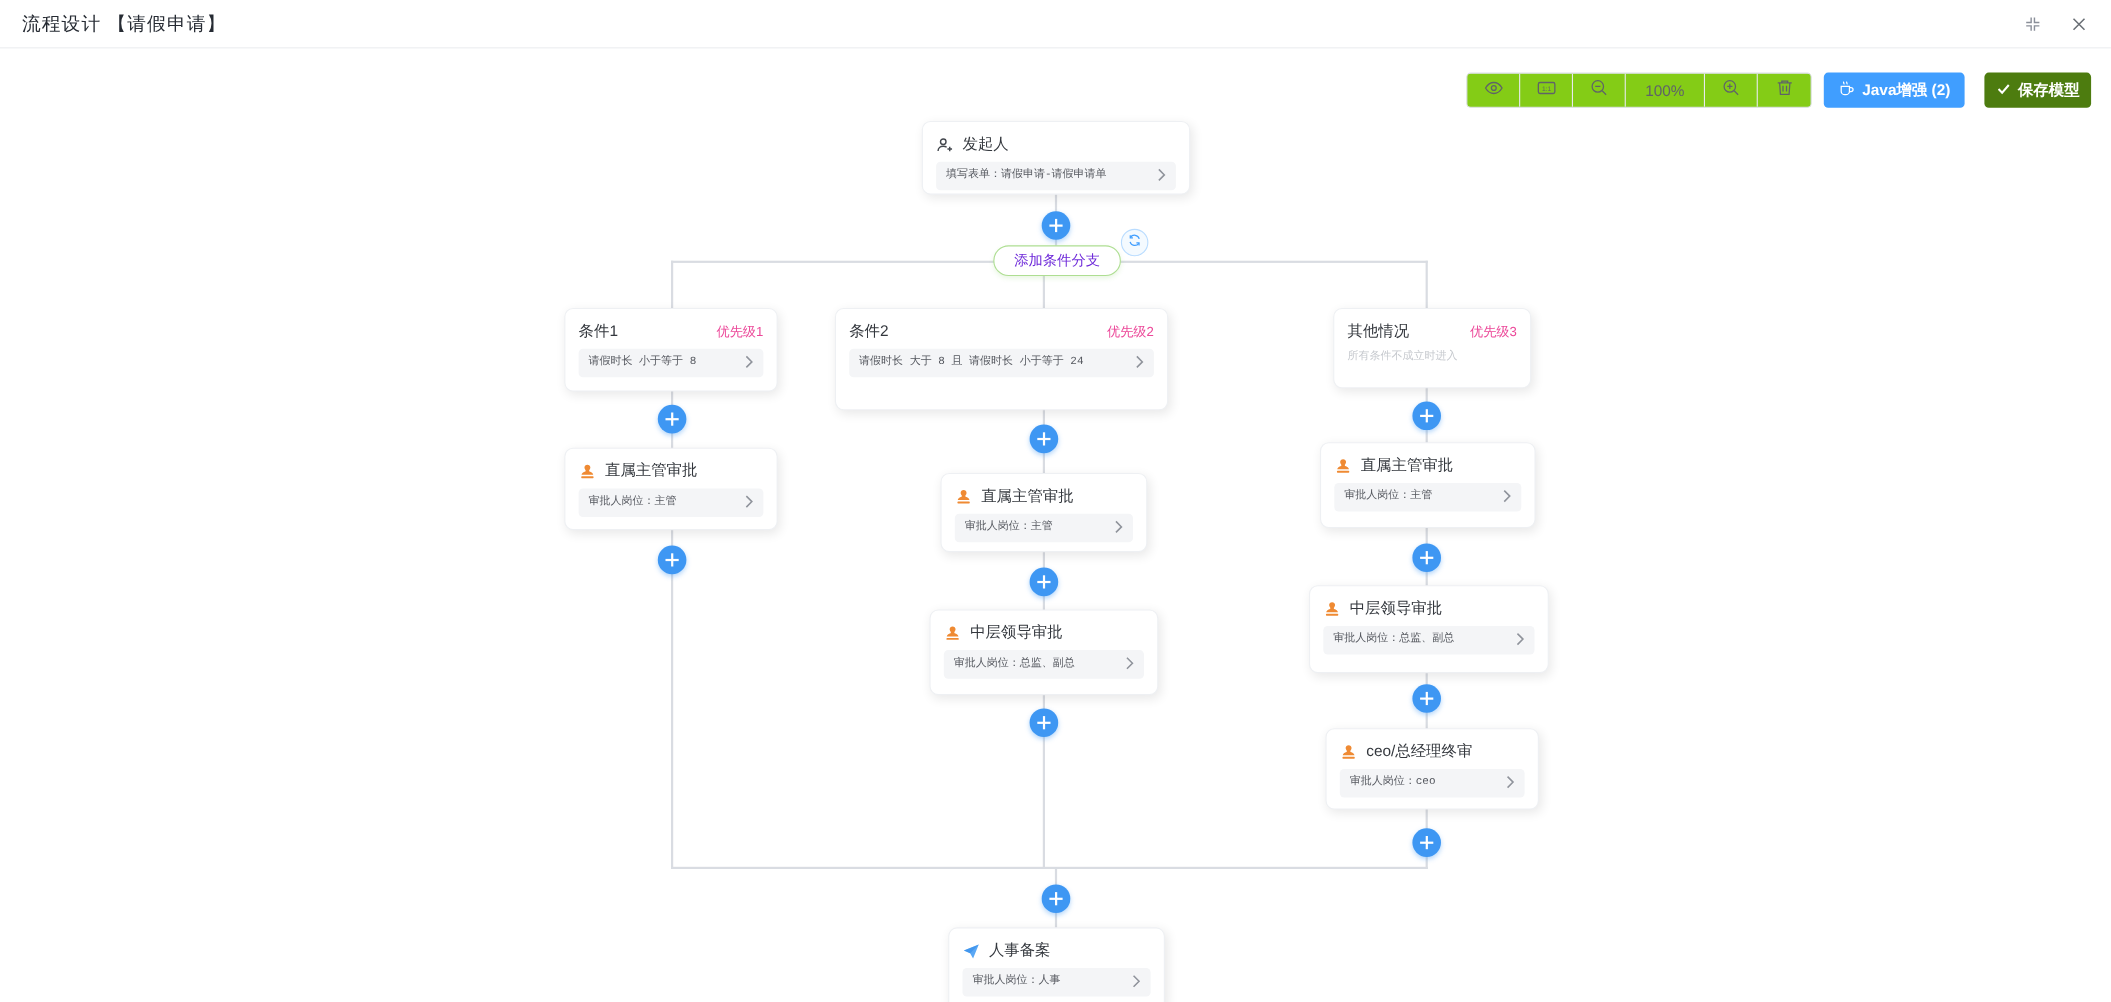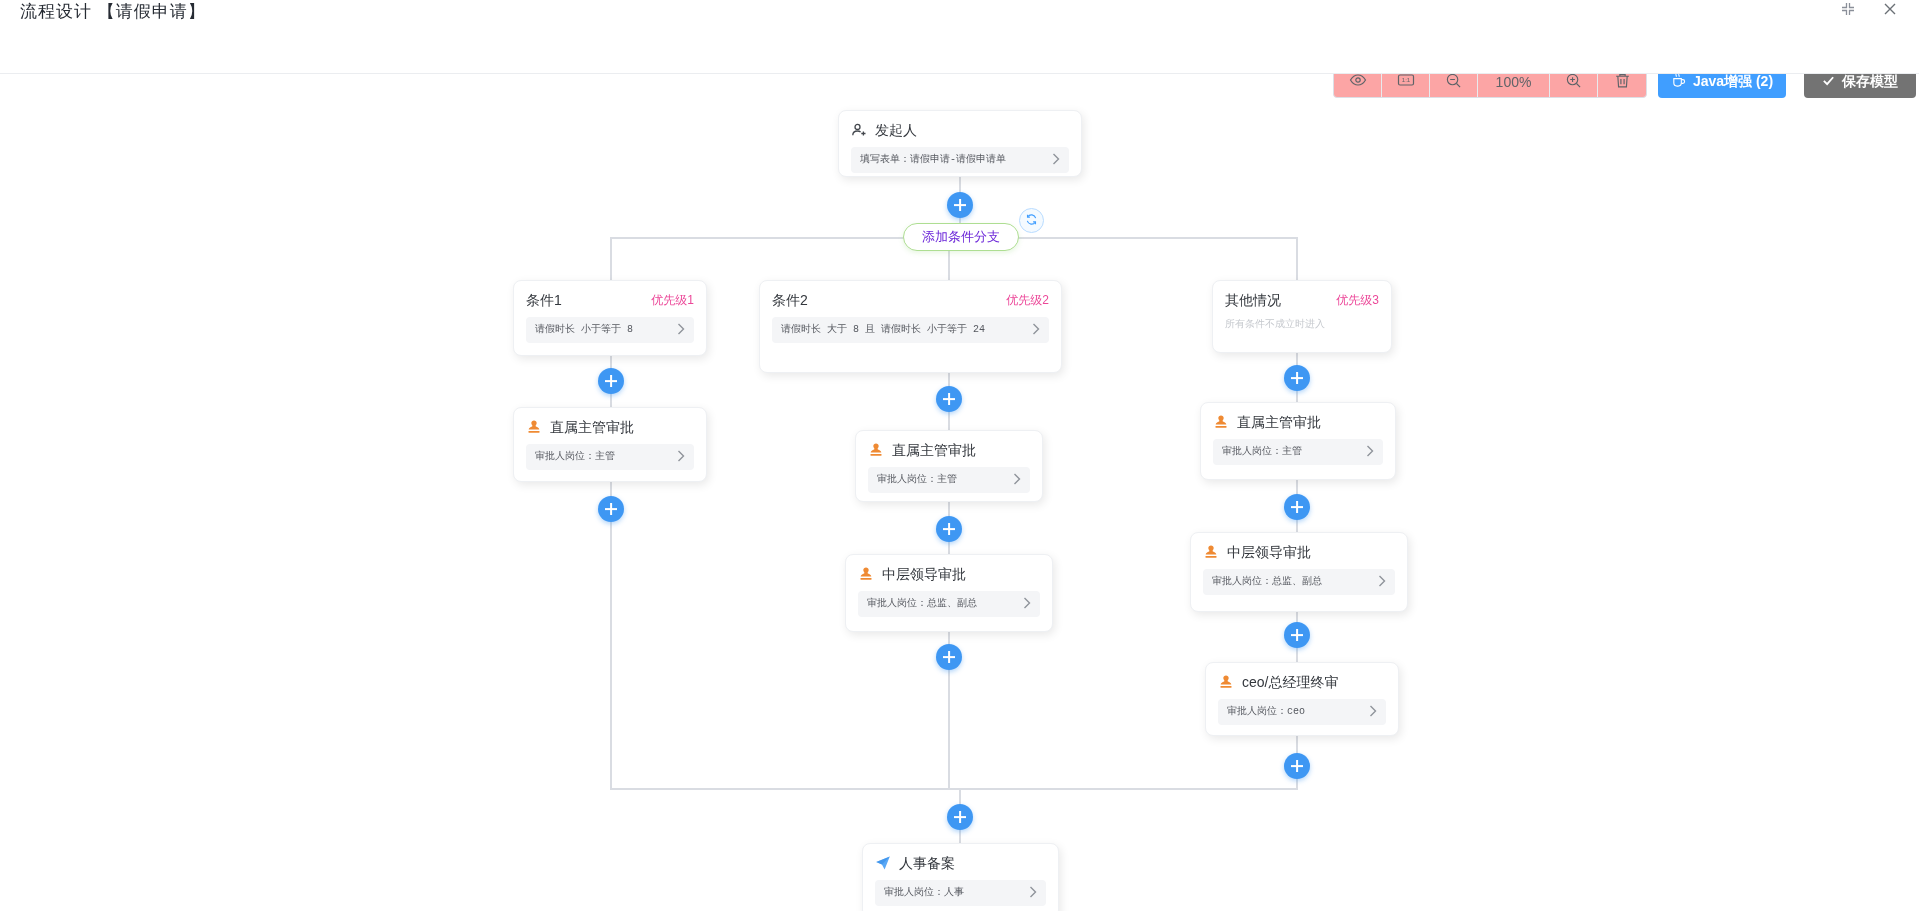--- a/index.html
+++ b/index.html
@@ -1,46 +1,46 @@
 <!DOCTYPE html>
 <html><head>
 <meta charset="utf-8">
 <style>
   * { margin:0; padding:0; box-sizing:border-box; }
   html,body { width:1919px; height:911px; background:#fff; overflow:hidden;
               font-family:"Liberation Sans", sans-serif; position:relative; }
 
   
-  .header { position:absolute; left:0; top:0; width:1919px; height:74px;
-            border-bottom:1px solid #ebedf0; display:flex; align-items:flex-start;
+  .header { position:absolute; left:0; top:0; width:1919px; height:44px;
+            border-bottom:1px solid #ebedf0; display:flex; align-items:center;
             justify-content:space-between; padding:0 20px; background:#fff; z-index:30; }
   .title  { font-size:17px; color:#262b33; font-weight:500; letter-spacing:1px; }
   .win-controls { display:flex; align-items:center; gap:24px; }
   .win-btn { width:18px; height:18px; display:flex; align-items:center; justify-content:center; cursor:pointer; }
 
   
   .tool-group { position:absolute; left:1333px; top:66px; height:32px; display:flex;
-                background:#fca5a5; border:1px solid #dcdfe6; border-radius:4px; z-index:25; }
+                background:#84cc16; border:1px solid #dcdfe6; border-radius:4px; z-index:25; }
   .tool-cell  { width:48px; height:30px; display:flex; align-items:center; justify-content:center;
                 border-right:1px solid #e8eaee; cursor:pointer; }
   .tool-cell:last-child { border-right:none; }
   .tool-cell.zoomtext { width:72px; font-size:14px; color:#5f6368; }
   .btn { position:absolute; top:66px; height:32px; border:none; border-radius:4px; color:#fff;
          font-size:14px; display:flex; align-items:center; justify-content:center; gap:7px;
          cursor:pointer; z-index:25; font-family:"Liberation Sans", sans-serif;font-weight:bold; }
   .btn-java { left:1658px; width:128px; background:#409eff; }
-  .btn-save { left:1804px; width:112px; background:#737373; }
+  .btn-save { left:1804px; width:97px; background:#4d7c0f; }
 
   
   .canvas { position:absolute; left:0; top:0; width:1919px; height:911px; z-index:1; }
   .line   { position:absolute; background:#d9dce2; }
 
   .node { position:absolute; background:#fff; border:1px solid #eef0f3; border-radius:8px;
           box-shadow:2px 3px 10px rgba(0,0,0,.09); padding:11px 12px; cursor:pointer; z-index:5; }
-  .node-head { display:flex; align-items:flex-start; gap:8px; font-size:14px; color:#33373d;
+  .node-head { display:flex; align-items:flex-end; gap:8px; font-size:14px; color:#33373d;
                margin-bottom:7px; white-space:nowrap; }
   .node-head .icn { display:flex; align-items:center; }
   .node-priority { margin-left:auto; font-size:12px; color:#ec4899; padding-left:18px; }
   .node-row { background:#f4f5f7; border-radius:4px; padding:6px 9px; font-size:10px; color:#55585f;
               display:flex; align-items:flex-start; justify-content:space-between; gap:8px; line-height:1.35;font-family:Liberation Mono, monospace; }
   .node-row.muted { background:transparent; color:#c6c9ce; padding:1px 0; }
   .row-text { flex:1; }
   .arrow { flex:none; display:flex; align-items:center; }
 
   .plus { position:absolute; width:26px; height:26px; border-radius:50%; background:#3e97f3;

